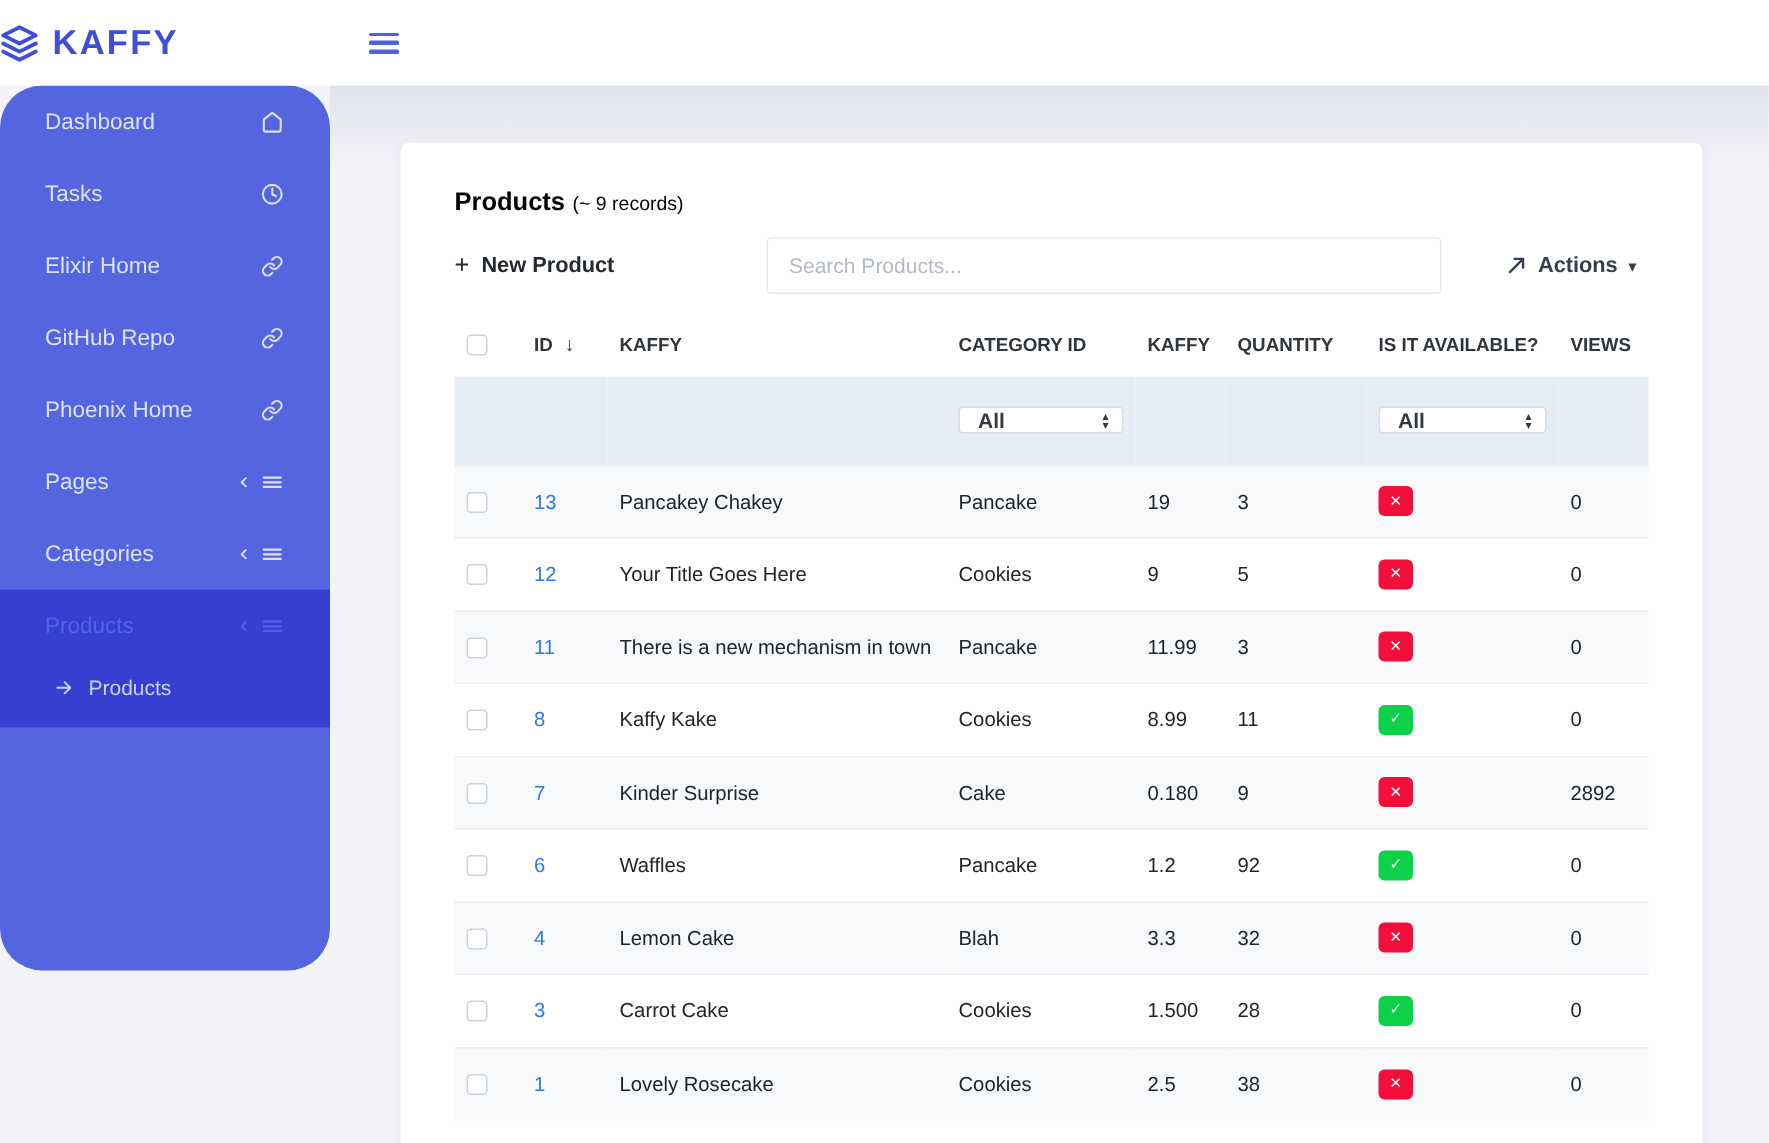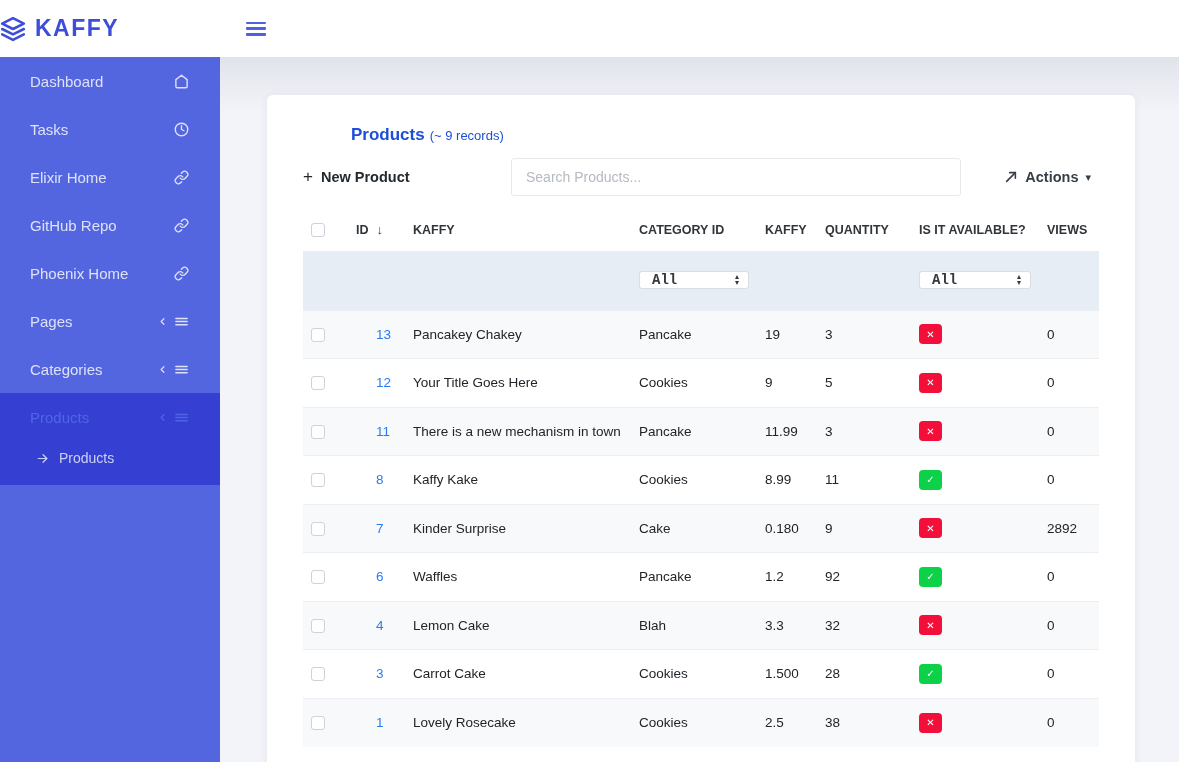--- a/index.html
+++ b/index.html
@@ -20,22 +20,22 @@
     font-size: 23px; font-weight: bold; color: #3d4ed8; letter-spacing: 1.5px;
   }
   .hamburger {
     margin-left: 26px; width: 20px; height: 14px; display: flex;
     flex-direction: column; justify-content: space-between; cursor: pointer;
     background: none; border: none;
   }
   .hamburger span { display: block; height: 2.5px; background: #4f61e2; border-radius: 1px; }
   
   .sidebar {
-    position: absolute; top: 57px; left: 0; width: 220px; height: 705px;
-    background: #5366e0; z-index: 4;
+    position: absolute; top: 57px; left: 0; width: 220px; height: 590px;
+    background: #5366e0; z-index: 4; border-radius: 28px;
   }
   .nav-item {
     height: 48px; display: flex; align-items: center;
     padding: 0 31px 0 30px; color: #dde1f9; font-size: 15px;
     text-decoration: none; cursor: pointer;
   }
   .nav-item .nav-label { flex: 1; }
   .nav-icons { display: flex; align-items: center; gap: 6px; }
   .nav-item svg { stroke: #dde1f9; }
   .nav-section.active { background: #3540d3; padding-bottom: 10px; }
@@ -52,21 +52,21 @@
     position: absolute; top: 57px; left: 220px; width: 959px; height: 705px;
     background: linear-gradient(180deg, #e1e3eb 0px, #f3f4f9 55px, #f3f4f9 100%);
     overflow: hidden;
   }
   .card {
     position: absolute; left: 47px; top: 38px; width: 868px; height: 1200px;
     background: #ffffff; border-radius: 6px;
     box-shadow: 0 2px 8px rgba(60,70,110,0.08);
     padding: 30px 36px 0 36px;
   }
-  .card-title { font-size: 17px; font-weight: bold; color: #1d4ed8; margin-left: 48px; }
+  .card-title { font-size: 17px; font-weight: bold; color: #000000; }
   .card-title .records-note { font-size: 13px; font-weight: normal; margin-left: 5px; }
   .toolbar { position: relative; margin-top: 13px; height: 38px; display: flex; align-items: center; }
   .new-product {
     display: flex; align-items: center; gap: 8px; text-decoration: none;
     color: #24292e; font-size: 14.5px; font-weight: bold; cursor: pointer;
   }
   .new-product .plus { font-weight: normal; font-size: 17px; color: #24292e; }
   .search-input {
     position: absolute; left: 208px; top: 0; width: 450px; height: 38px;
     border: 1px solid #e6e9ec; border-radius: 3px; padding: 0 14px;
@@ -88,31 +88,31 @@
     padding: 0 8px 14px 8px; white-space: nowrap;
   }
   th .sort-arrow { font-weight: normal; font-size: 13px; color: #343a40; margin-left: 8px; }
   tr.filter-row { background: #e7edf5; height: 59px; }
   tr.filter-row td { padding: 0 8px; }
   .select-wrap { position: relative; width: 100px; height: 38px; }
   .select-wrap select {
     width: 100%; height: 100%; appearance: none; -webkit-appearance: none;
     background: #fff; border: 1px solid #d8dde2; border-radius: 3px;
     font-size: 14px; font-weight: bold; color: #343a40; padding: 0 12px;
-    font-family: Liberation Mono, monospace; cursor: pointer;
+    font-family: Liberation Sans, sans-serif; cursor: pointer;
   }
   .select-caret {
     position: absolute; right: 10px; top: 50%; transform: translateY(-50%);
     display: flex; flex-direction: column; line-height: 6px;
     font-size: 8px; color: #343a40; pointer-events: none;
   }
   tbody tr.data-row { height: 48.5px; border-top: 1px solid #eceef1; }
   tbody tr.data-row:nth-child(odd) { background: #f8f9fa; }
   td { font-size: 13.5px; color: #212529; padding: 0 8px; }
-  .id-link { color: #2a7af5; text-decoration: none; cursor: pointer; margin-left: 20px; }
+  .id-link { color: #2a7af5; text-decoration: none; cursor: pointer; }
   input[type="checkbox"] {
     appearance: none; -webkit-appearance: none; width: 14px; height: 14px;
     border: 1px solid #ccd3da; border-radius: 3px; background: #fff;
     cursor: pointer; vertical-align: middle;
   }
   .badge {
     display: inline-flex; align-items: center; justify-content: center;
     width: 23px; height: 20px; border-radius: 4px;
     color: #fff; font-size: 10px;
   }

